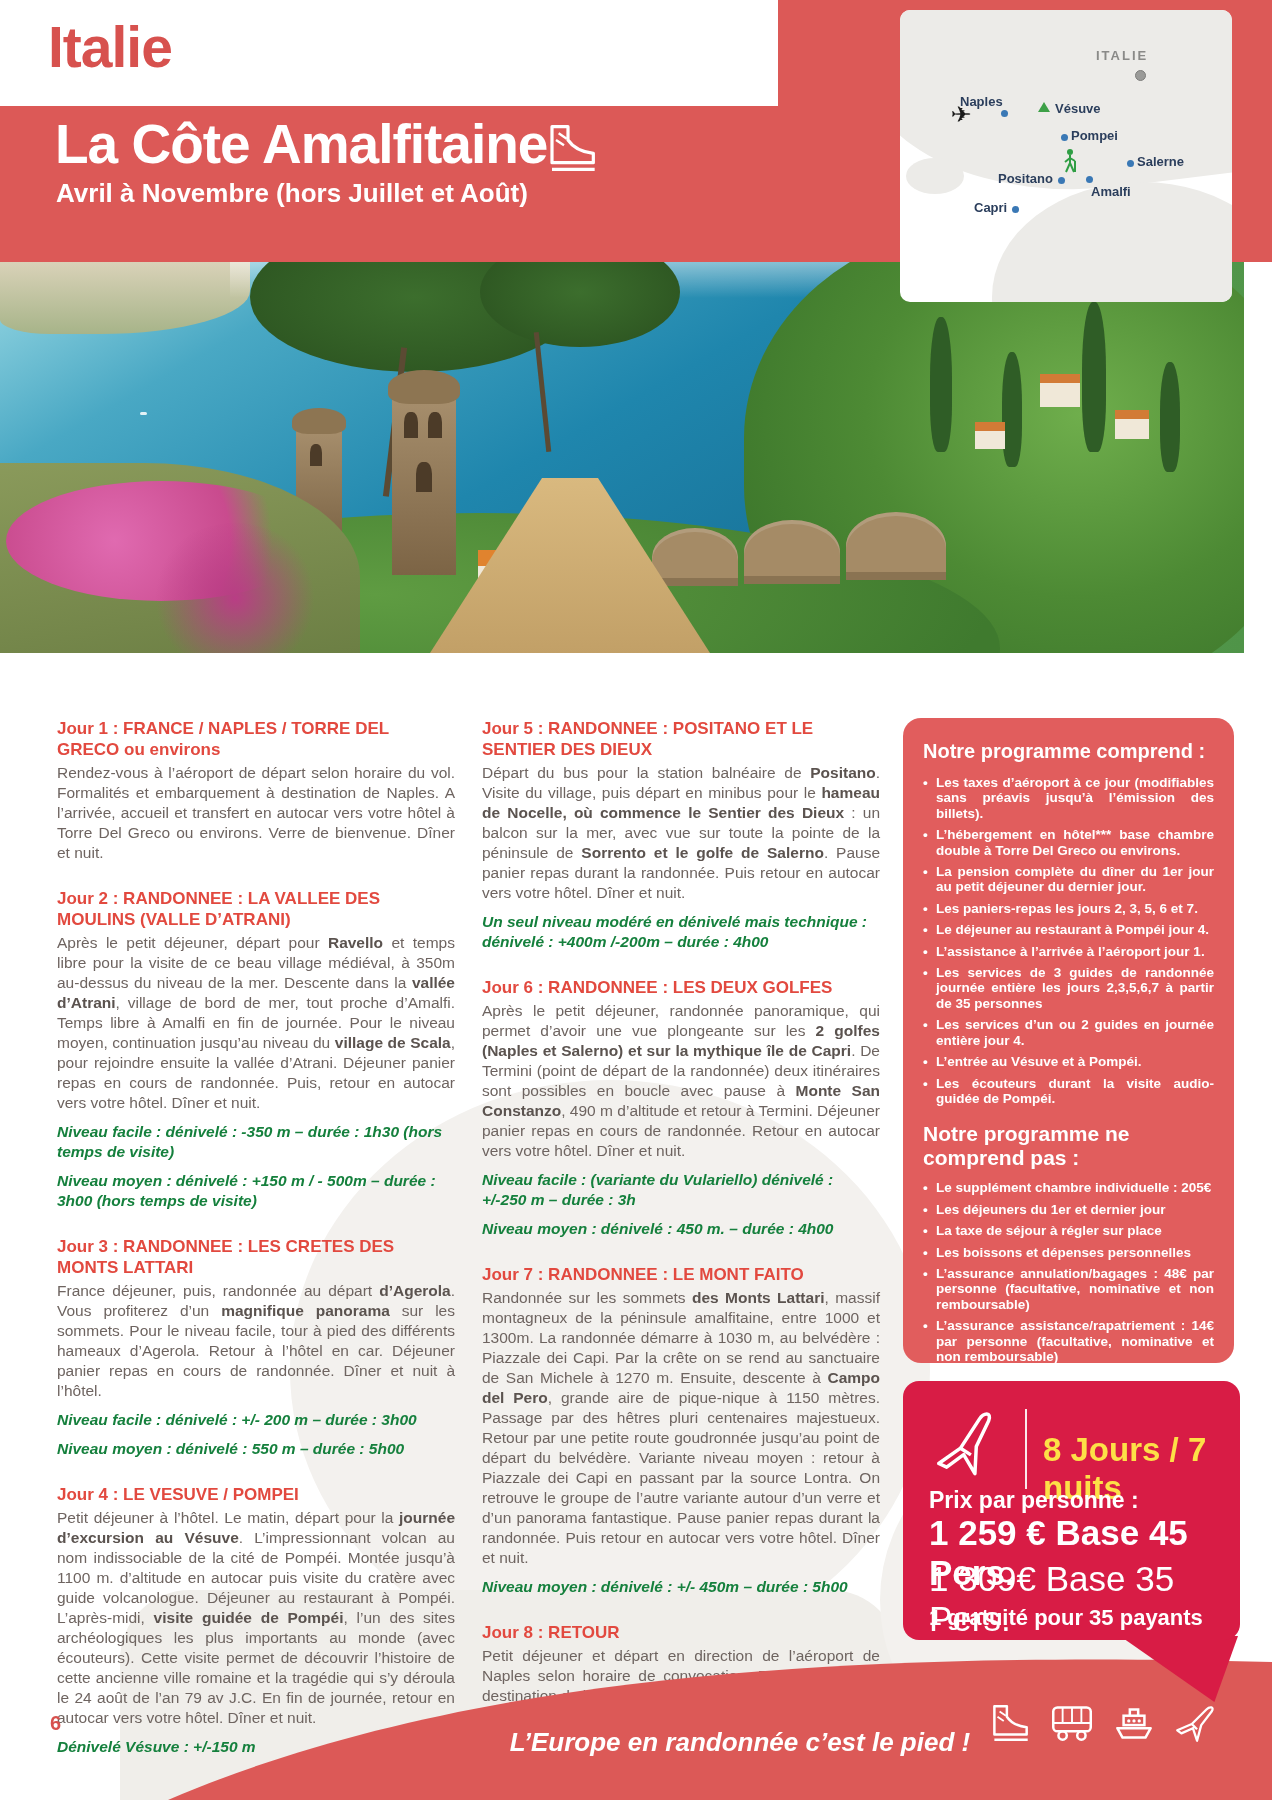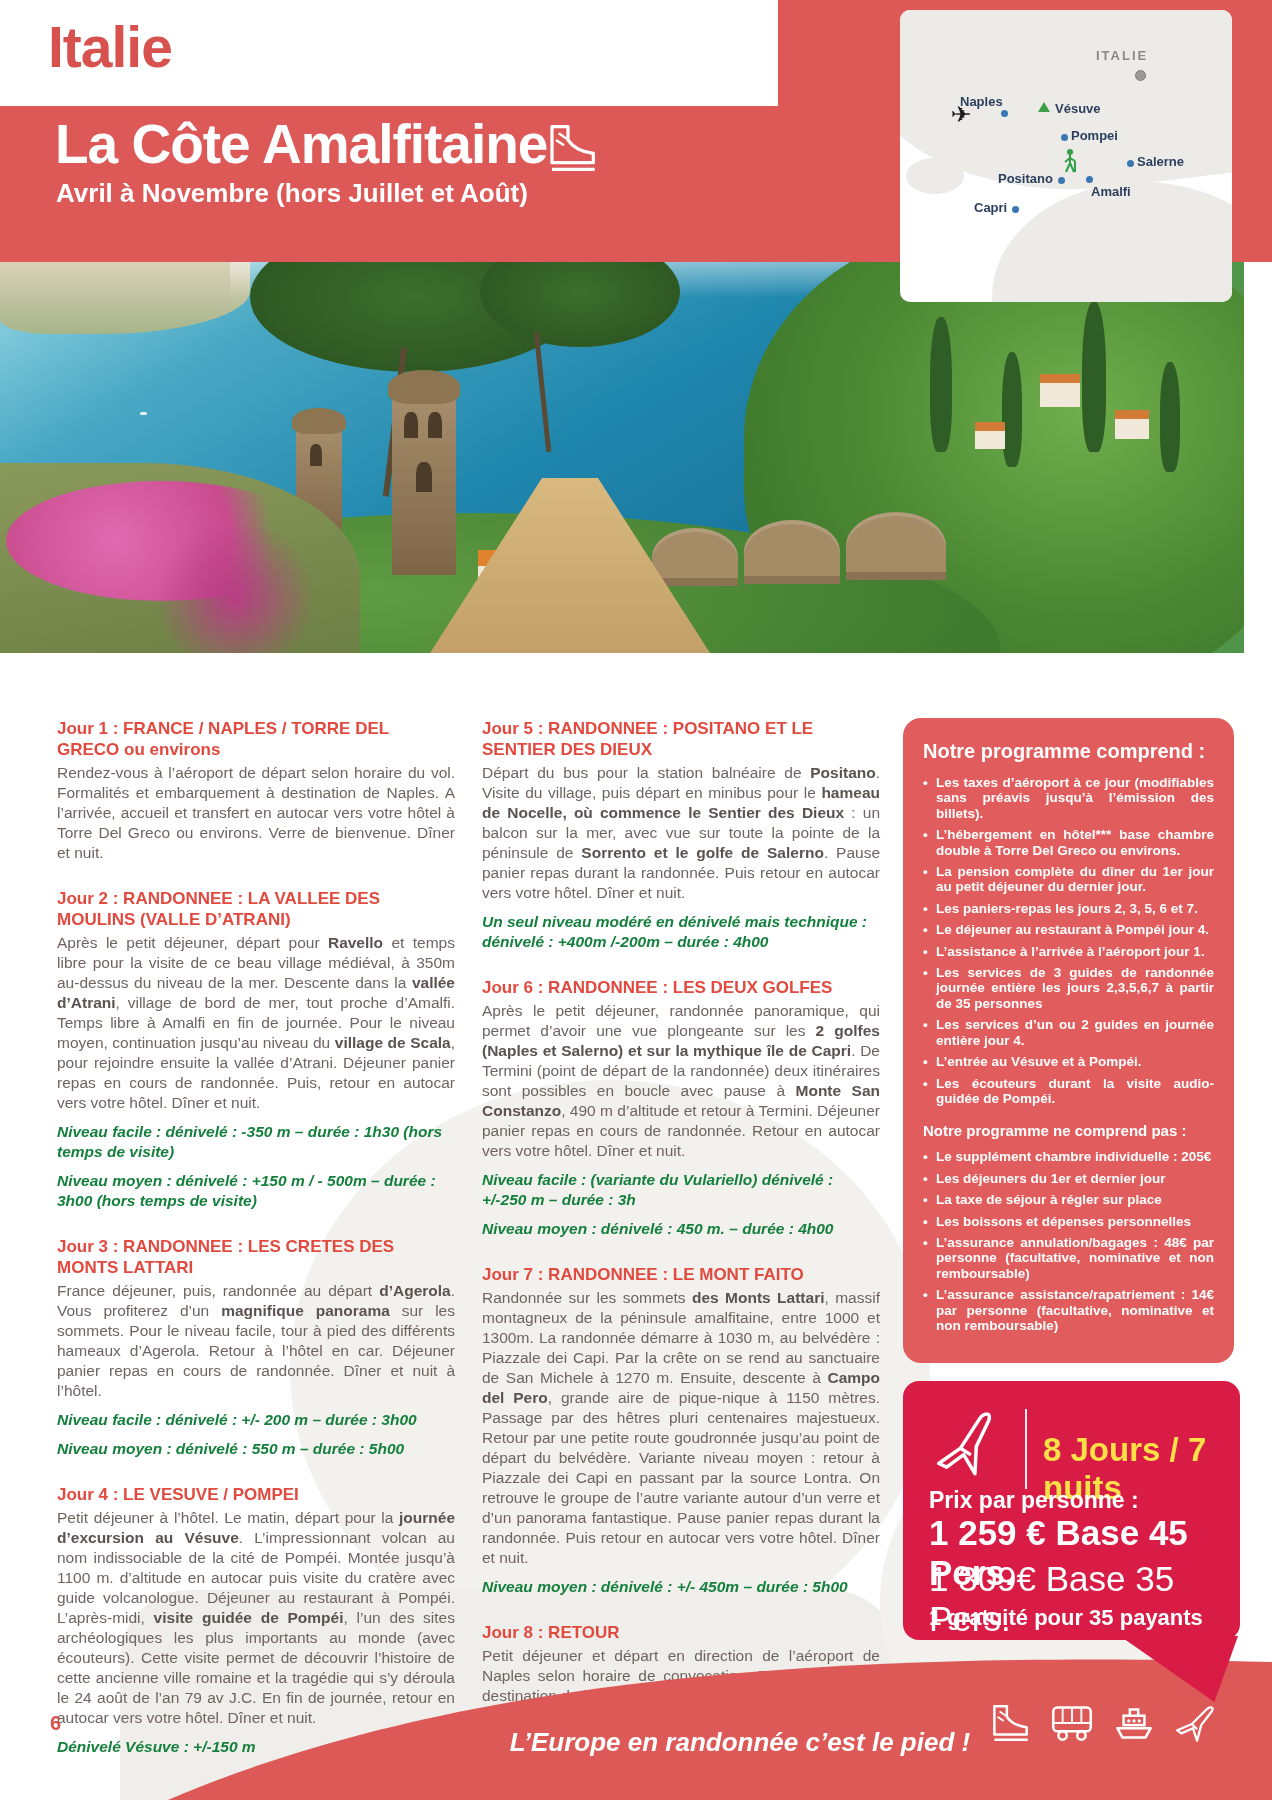--- a/index.html
+++ b/index.html
@@ -63,21 +63,21 @@
   .day{margin:0 0 25px 0;}
   .day-head{color:#e2493f;font-weight:800;font-size:17px;line-height:21px;margin:0 0 3px 0;}
   .day-body{color:#6e6460;font-size:15.5px;line-height:20px;text-align:justify;margin:0;}
   .day-body b{color:#5b534f;}
   .day-level{color:#15803d;font-style:italic;font-weight:700;font-size:15.5px;line-height:20px;margin:9px 0 0 0;}
 
   
   .includes-box{left:903px;top:718px;width:331px;height:645px;background:#e15d5d;border-radius:18px;z-index:2;
                 box-sizing:border-box;padding:20px 20px 14px 20px;}
   .box-title{color:#fff;font-weight:800;font-size:20px;margin:2px 0 12px 0;}
-  .box-title2{color:#fff;font-weight:800;font-size:15px;margin:16px 6px 10px 0;}
+  .box-title2{color:#fff;font-weight:800;font-size:21px;margin:16px 6px 10px 0;}
   ul.box-list{list-style:none;margin:0;padding:0;}
   ul.box-list li{position:relative;color:#fff;font-weight:700;font-size:13.5px;line-height:15.4px;
                  text-align:justify;padding-left:13px;margin:0 0 6px 0;}
   ul.box-list li::before{content:"\2022";position:absolute;left:0;top:0;}
 
   
   .offer-box{left:903px;top:1381px;width:337px;height:259px;background:#d81c45;border-radius:16px;z-index:4;}
   .offer-tail{left:1120px;top:1636px;width:118px;height:66px;background:#d81c45;
               clip-path:polygon(0 0,100% 0,80% 100%);z-index:3;}
   .offer-plane{position:absolute;left:22px;top:22px;width:84px;height:84px;}

